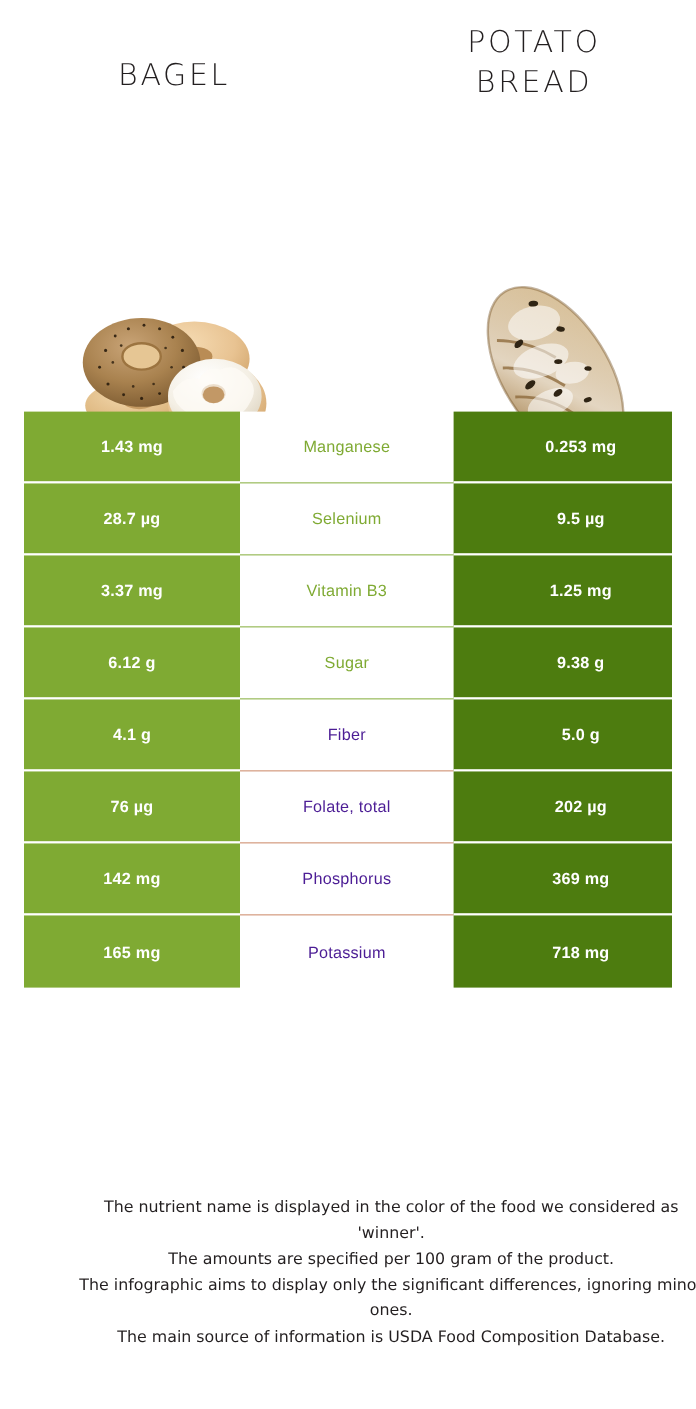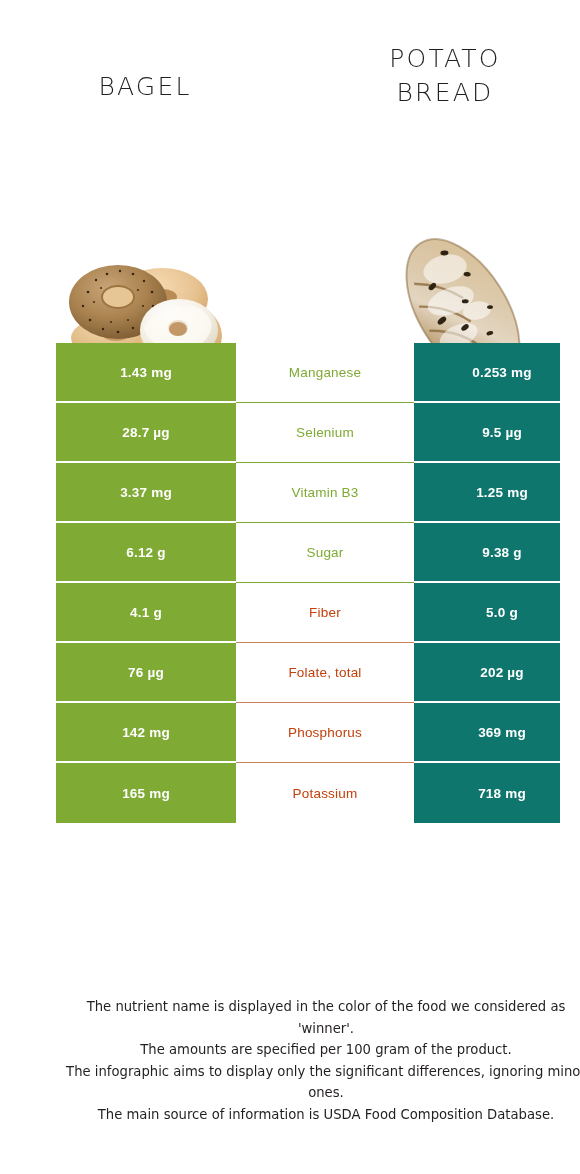--- a/index.html
+++ b/index.html
@@ -29,21 +29,20 @@
     position: absolute;
     text-align: center;
     font-family: "DejaVu Sans", sans-serif;
     font-weight: 300;
     font-size: 25px;
     letter-spacing: 2.2px;
     color: #231f20;
     line-height: 34px;
     text-transform: uppercase;
     white-space: pre-line;
-    margin-top: 24px;
   }
   .food-title.left  { left: 10px;  top: 46px;  width: 270px; }
   .food-title.right { left: 330px; top: 18px;  width: 230px; }
 
   
   .hero {
     position: absolute;
     top: 100px; left: 0;
     width: 580px;
     height: 225px;
@@ -88,21 +87,20 @@
     position: absolute;
     left: 20px;
     top: 343px;
     width: 540px;
   }
   .row {
     display: flex;
     width: 540px;
     height: 60px;
     align-items: stretch;
-    justify-content: flex-end;
   }
   .cell {
     display: flex;
     align-items: center;
     justify-content: center;
     font-size: 13.5px;
     font-weight: 600;
     letter-spacing: 0.2px;
   }
   .cell.left {
@@ -111,24 +109,24 @@
     color: #ffffff;
     border-bottom: 2px solid #ffffff;
   }
   .cell.mid {
     width: 178px;
     background: #ffffff;
     font-size: 13.5px;
     font-weight: 400;
   }
   .cell.mid.green { color: #7faa33; border-bottom: 1px solid #7faa33; }
-  .cell.mid.red   { color: #c2410c; border-bottom: 1px solid #c9815f; }
+  .cell.mid.red   { color: #4c1d95; border-bottom: 1px solid #c9815f; }
   .cell.right {
-    width: 146px;
-    background: #0f766e;
+    width: 182px;
+    background: #4d7c0f;
     color: #ffffff;
     border-bottom: 2px solid #ffffff;
     padding-left: 30px;
   }
   .row:last-child .cell.left,
   .row:last-child .cell.right { border-bottom: none; }
   .row:last-child .cell.mid   { border-bottom: none; }
 
   
   .footer {

